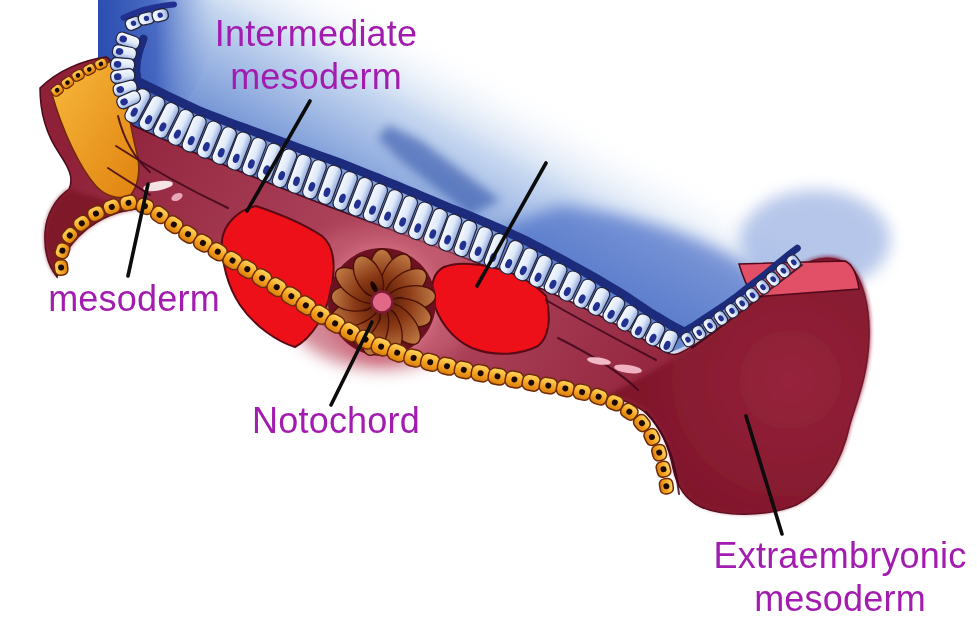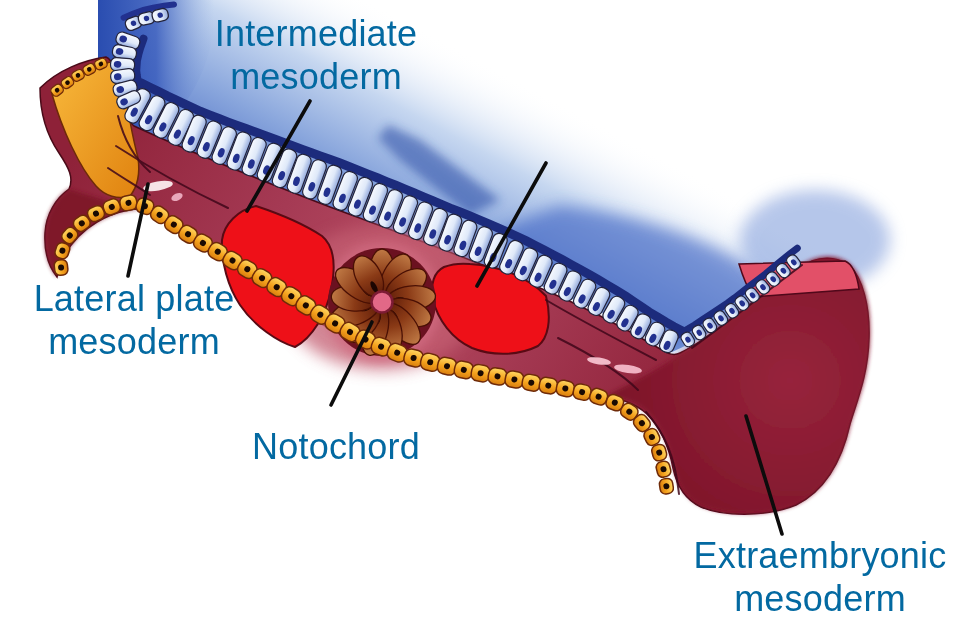--- a/index.html
+++ b/index.html
@@ -1,19 +1,19 @@
 <!DOCTYPE html>
 <html><head>
 <meta charset="utf-8">
 <style>
   html,body{margin:0;padding:0;background:#fff;}
   .stage{position:relative;width:977px;height:640px;background:#fff;overflow:hidden;
          font-family:"Liberation Sans", sans-serif;}
   .stage svg{position:absolute;left:0;top:0;}
-  .label{position:absolute;font-size:36px;line-height:43px;color:#0369a1;
+  .label{position:absolute;font-size:36px;line-height:43px;color:#a21caf;
          text-align:center;transform:translateX(-50%);white-space:nowrap;
          letter-spacing:.2px;}
   .label div{pointer-events:none;}
 </style>
 </head>
 <body>
 
 <div class="stage">
 
 <svg id="art" width="977" height="640" viewBox="0 0 977 640">
@@ -624,24 +624,23 @@
     <line x1="372" y1="322" x2="331" y2="405"></line>
     <line x1="746" y1="416" x2="782" y2="534"></line>
   </g>
 </svg>
 
 <div class="label" style="left:316px;top:12px">
   <div>Intermediate</div>
   <div>mesoderm</div>
 </div>
 <div class="label" style="left:134px;top:277px">
-  <div>Lateral plate</div>
   <div>mesoderm</div>
 </div>
-<div class="label" style="left:336px;top:425px">
+<div class="label" style="left:336px;top:399px">
   <div>Notochord</div>
 </div>
-<div class="label" style="left:820px;top:534px">
+<div class="label" style="left:840px;top:534px">
   <div>Extraembryonic</div>
   <div>mesoderm</div>
 </div>
 
 </div>
 
 </body></html>

